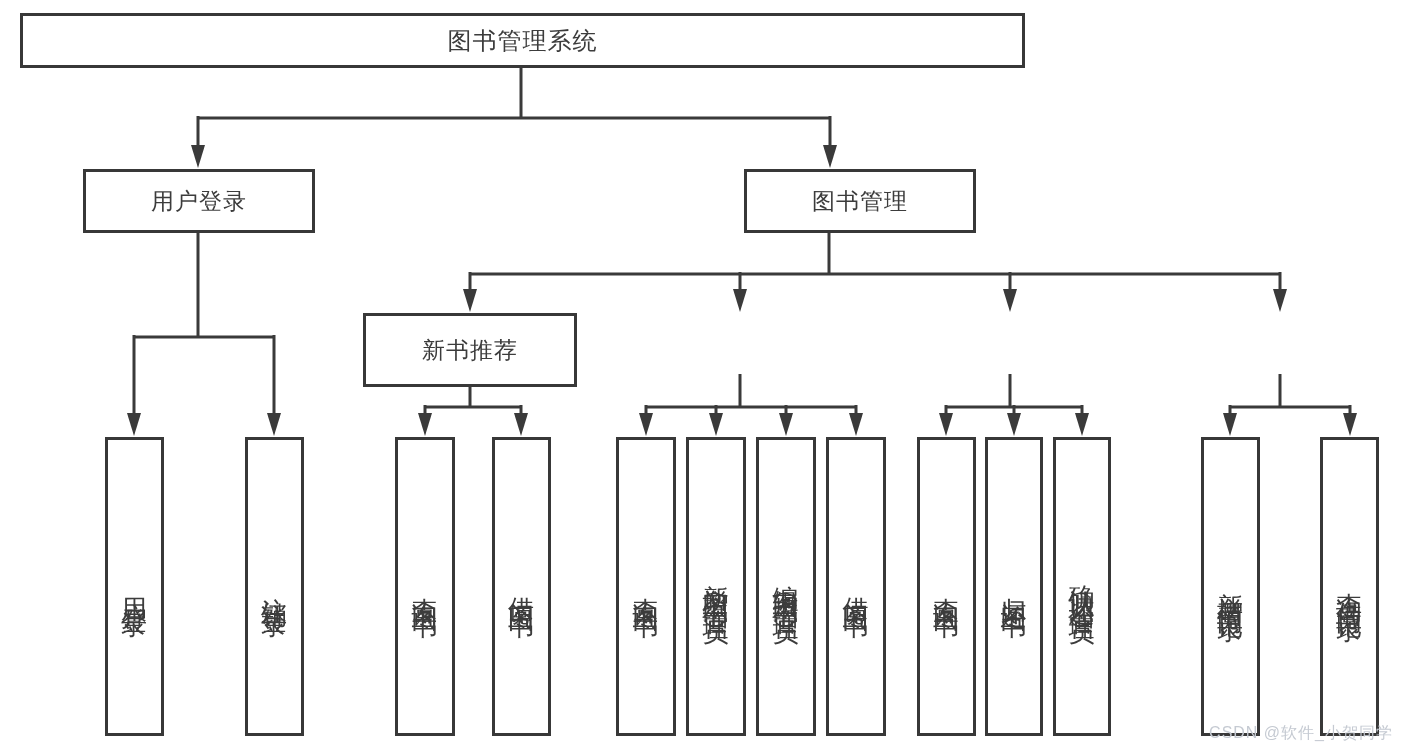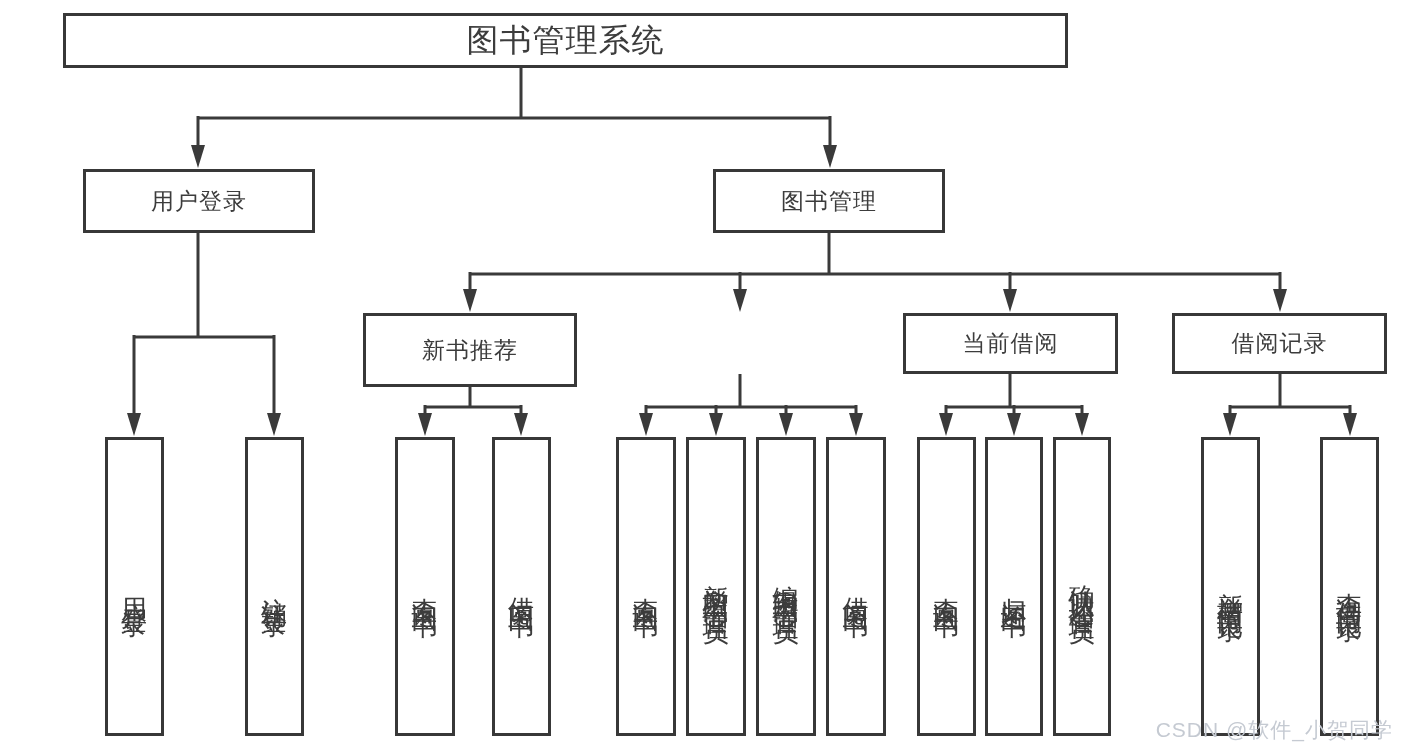--- a/index.html
+++ b/index.html
@@ -13,35 +13,35 @@
   #wires{position:absolute;left:0;top:0;width:1405px;height:747px;}
   .box{
     position:absolute;
     box-sizing:border-box;
     border:3px solid #383838;
     background:#ffffff;
     display:flex;align-items:center;justify-content:center;
     color:#3c3c3c;
   }
   .hbox{font-size:23px;letter-spacing:1px;}
-  .rootbox{font-size:32px;letter-spacing:1px;margin-left:43px;}
+  .rootbox{font-size:24px;letter-spacing:1px;}
   .vbox{
     font-size:26px;
     letter-spacing:5px;
     line-height:1;
   }
   .vtext{
     writing-mode:vertical-rl;
     text-orientation:mixed;
     white-space:nowrap;
   }
   #watermark{
     position:absolute;
     right:12px;bottom:3px;
-    font-size:21px;
+    font-size:16px;
     color:#c5cad2;
     letter-spacing:1px;
     z-index:5;
   }
 </style>
 </head>
 <body>
 
 <div id="stage">
 
@@ -88,32 +88,26 @@
     </g>
   </svg>
 
   <div class="box rootbox" style="left:20px;top:13px;width:1005px;height:55px;">
     <span>图书管理系统</span>
   </div>
 
   <div class="box hbox" style="left:83px;top:169px;width:232px;height:64px;">
     <span>用户登录</span>
   </div>
-  <div class="box hbox" style="left:713px;top:169px;width:232px;height:64px;">
+  <div class="box hbox" style="left:744px;top:169px;width:232px;height:64px;">
     <span>图书管理</span>
   </div>
 
   <div class="box hbox" style="left:363px;top:313px;width:214px;height:74px;">
     <span>新书推荐</span>
-  </div>
-  <div class="box hbox" style="left:903px;top:313px;width:215px;height:61px;">
-    <span>当前借阅</span>
-  </div>
-  <div class="box hbox" style="left:1172px;top:313px;width:215px;height:61px;">
-    <span>借阅记录</span>
   </div>
 
   <div class="box vbox" style="left:105px;top:437px;width:59px;height:299px;">
     <span class="vtext">用户登录</span>
   </div>
   <div class="box vbox" style="left:245px;top:437px;width:59px;height:299px;">
     <span class="vtext">注销登录</span>
   </div>
 
   <div class="box vbox" style="left:395px;top:437px;width:60px;height:299px;">

